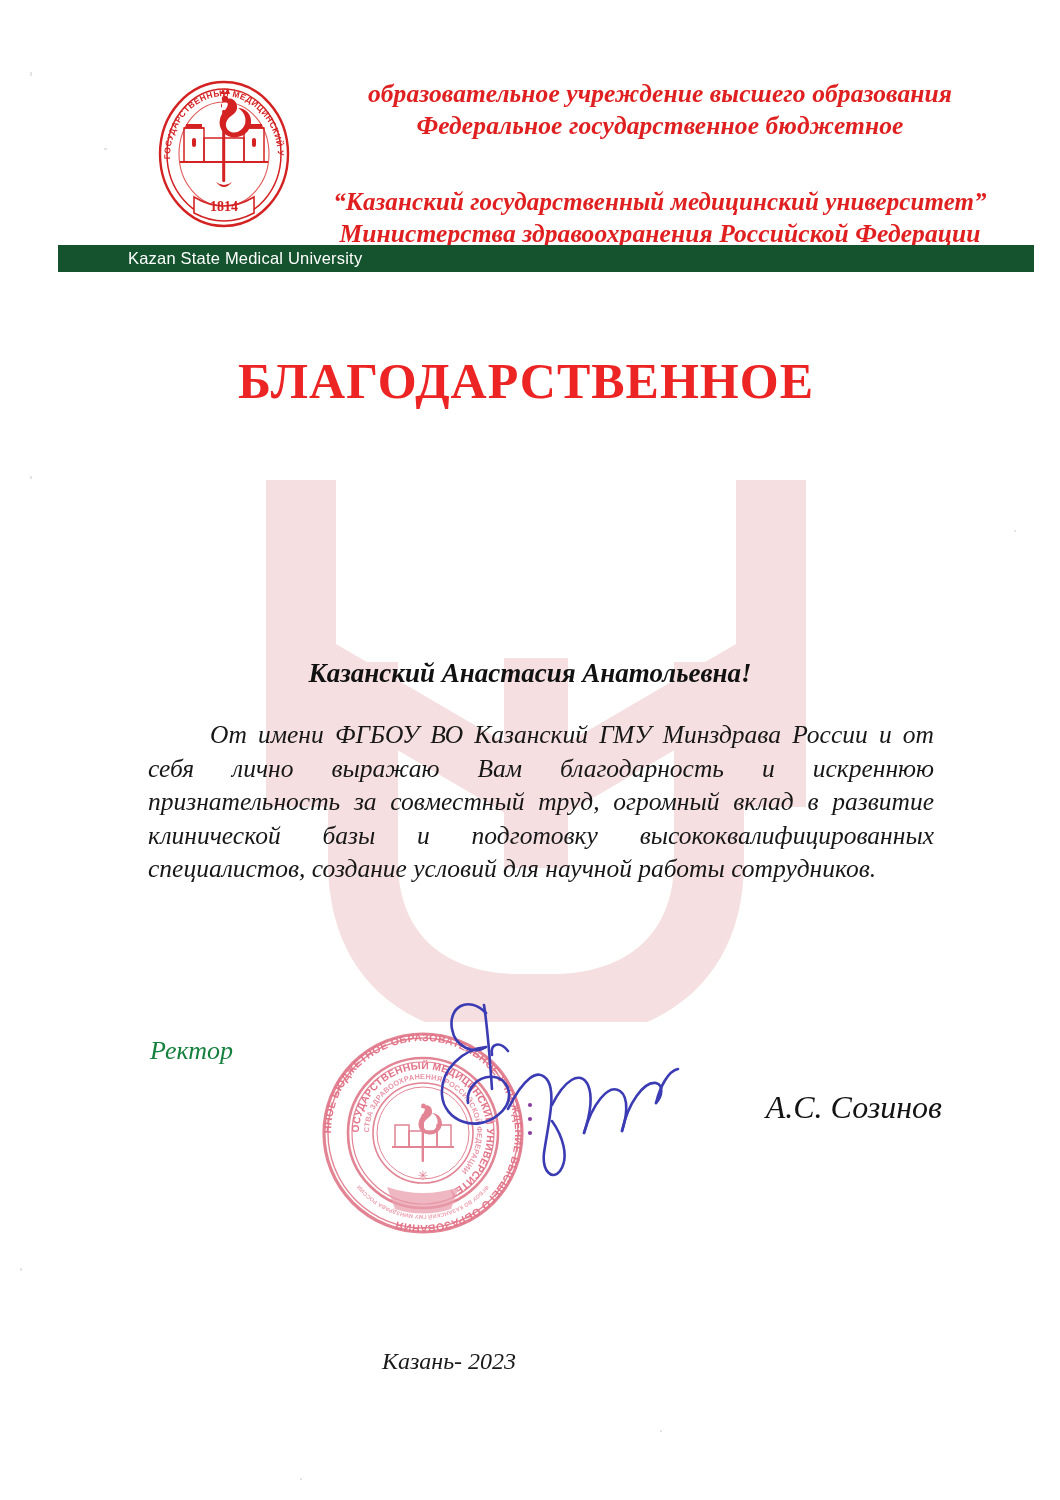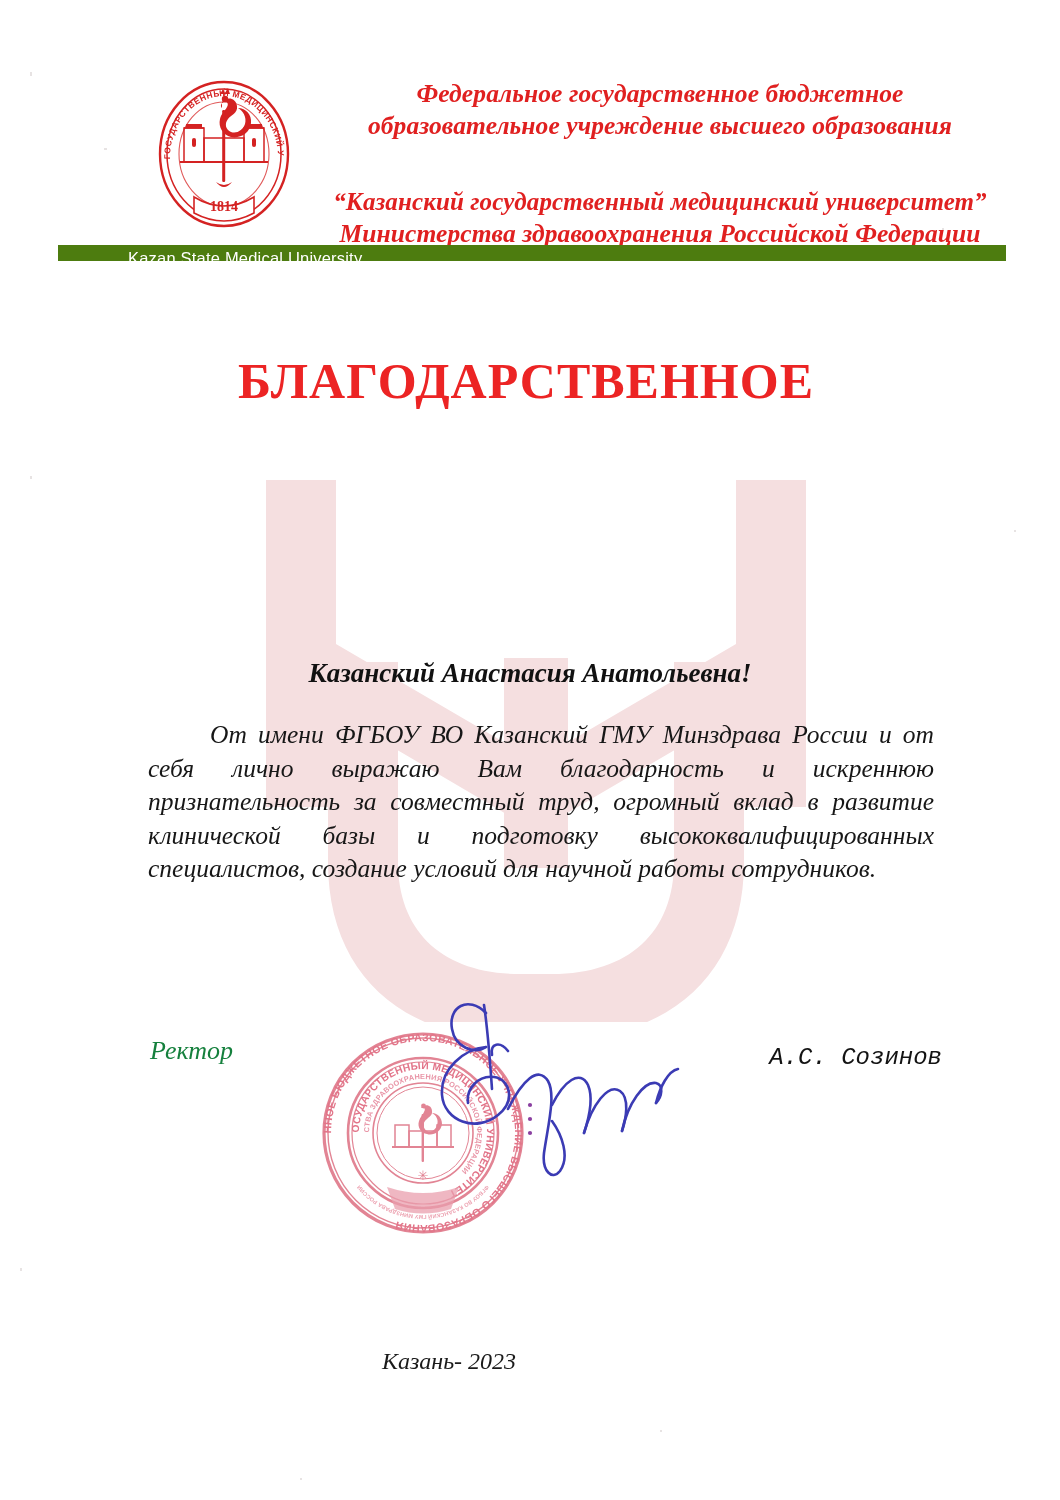--- a/index.html
+++ b/index.html
@@ -67,23 +67,24 @@
   }
   .org-block .line { white-space: nowrap; }
   .org-block .line.l3 { font-size: 25px; margin-top: 44px; }
 
   
   .banner {
     position: absolute;
     left: 58px;
     top: 245px;
     width: 948px;
-    height: 16px;
-    background: #4d7c0f;
+    height: 27px;
+    background: #14532d;
     z-index: 2;
+    padding-left: 28px;
   }
   .banner-label {
     position: absolute;
     left: 70px;
     top: 3px;
     color: #ffffff;
     font-family: "Liberation Sans", sans-serif;
     font-size: 16.5px;
     font-weight: 400;
     letter-spacing: 0.2px;
@@ -146,24 +147,24 @@
     top: 1036px;
     font-family: "Liberation Serif", "DejaVu Serif", serif;
     font-style: italic;
     font-size: 26px;
     color: #15803d;
     z-index: 3;
   }
   .sig-name {
     position: absolute;
     right: 118px;
-    top: 1044px;
-    font-family: Liberation Mono, monospace;
-    font-style: italic;
-    font-size: 24px;
+    top: 1089px;
+    font-family: Liberation Serif, serif;
+    font-style: italic;
+    font-size: 32px;
     color: #131313;
     white-space: nowrap;
     z-index: 3;
   }
 
   
   .stamp {
     position: absolute;
     left: 312px;
     top: 1022px;
@@ -274,22 +275,22 @@
           <rect x="72.2" y="44" width="3" height="72" rx="1.2"></rect>
           <path d="M66 116 q8 6 16 0 q-8 10 -16 0z"></path>
         </g>
 
         <path d="M44 131 q30 18 60 0 l0 16 q-30 16 -60 0 z" fill="#ffffff" stroke="#d42222" stroke-width="1.6"></path>
         <text x="74" y="145" text-anchor="middle" font-family="Liberation Serif, serif" font-size="14" font-weight="700" fill="#d42222">1814</text>
       </svg>
     </div>
 
     <div class="org-block">
+      <div class="line l2">образовательное учреждение высшего образования</div>
       <div class="line l1">Федеральное государственное бюджетное</div>
-      <div class="line l2">образовательное учреждение высшего образования</div>
       <div class="line l3">“Казанский государственный медицинский университет”</div>
       <div class="line l4">Министерства здравоохранения Российской Федерации</div>
     </div>
   </div>
 
   <div class="banner">
     <div class="banner-label">Kazan State Medical University</div>
   </div>
 
   <div class="title">

